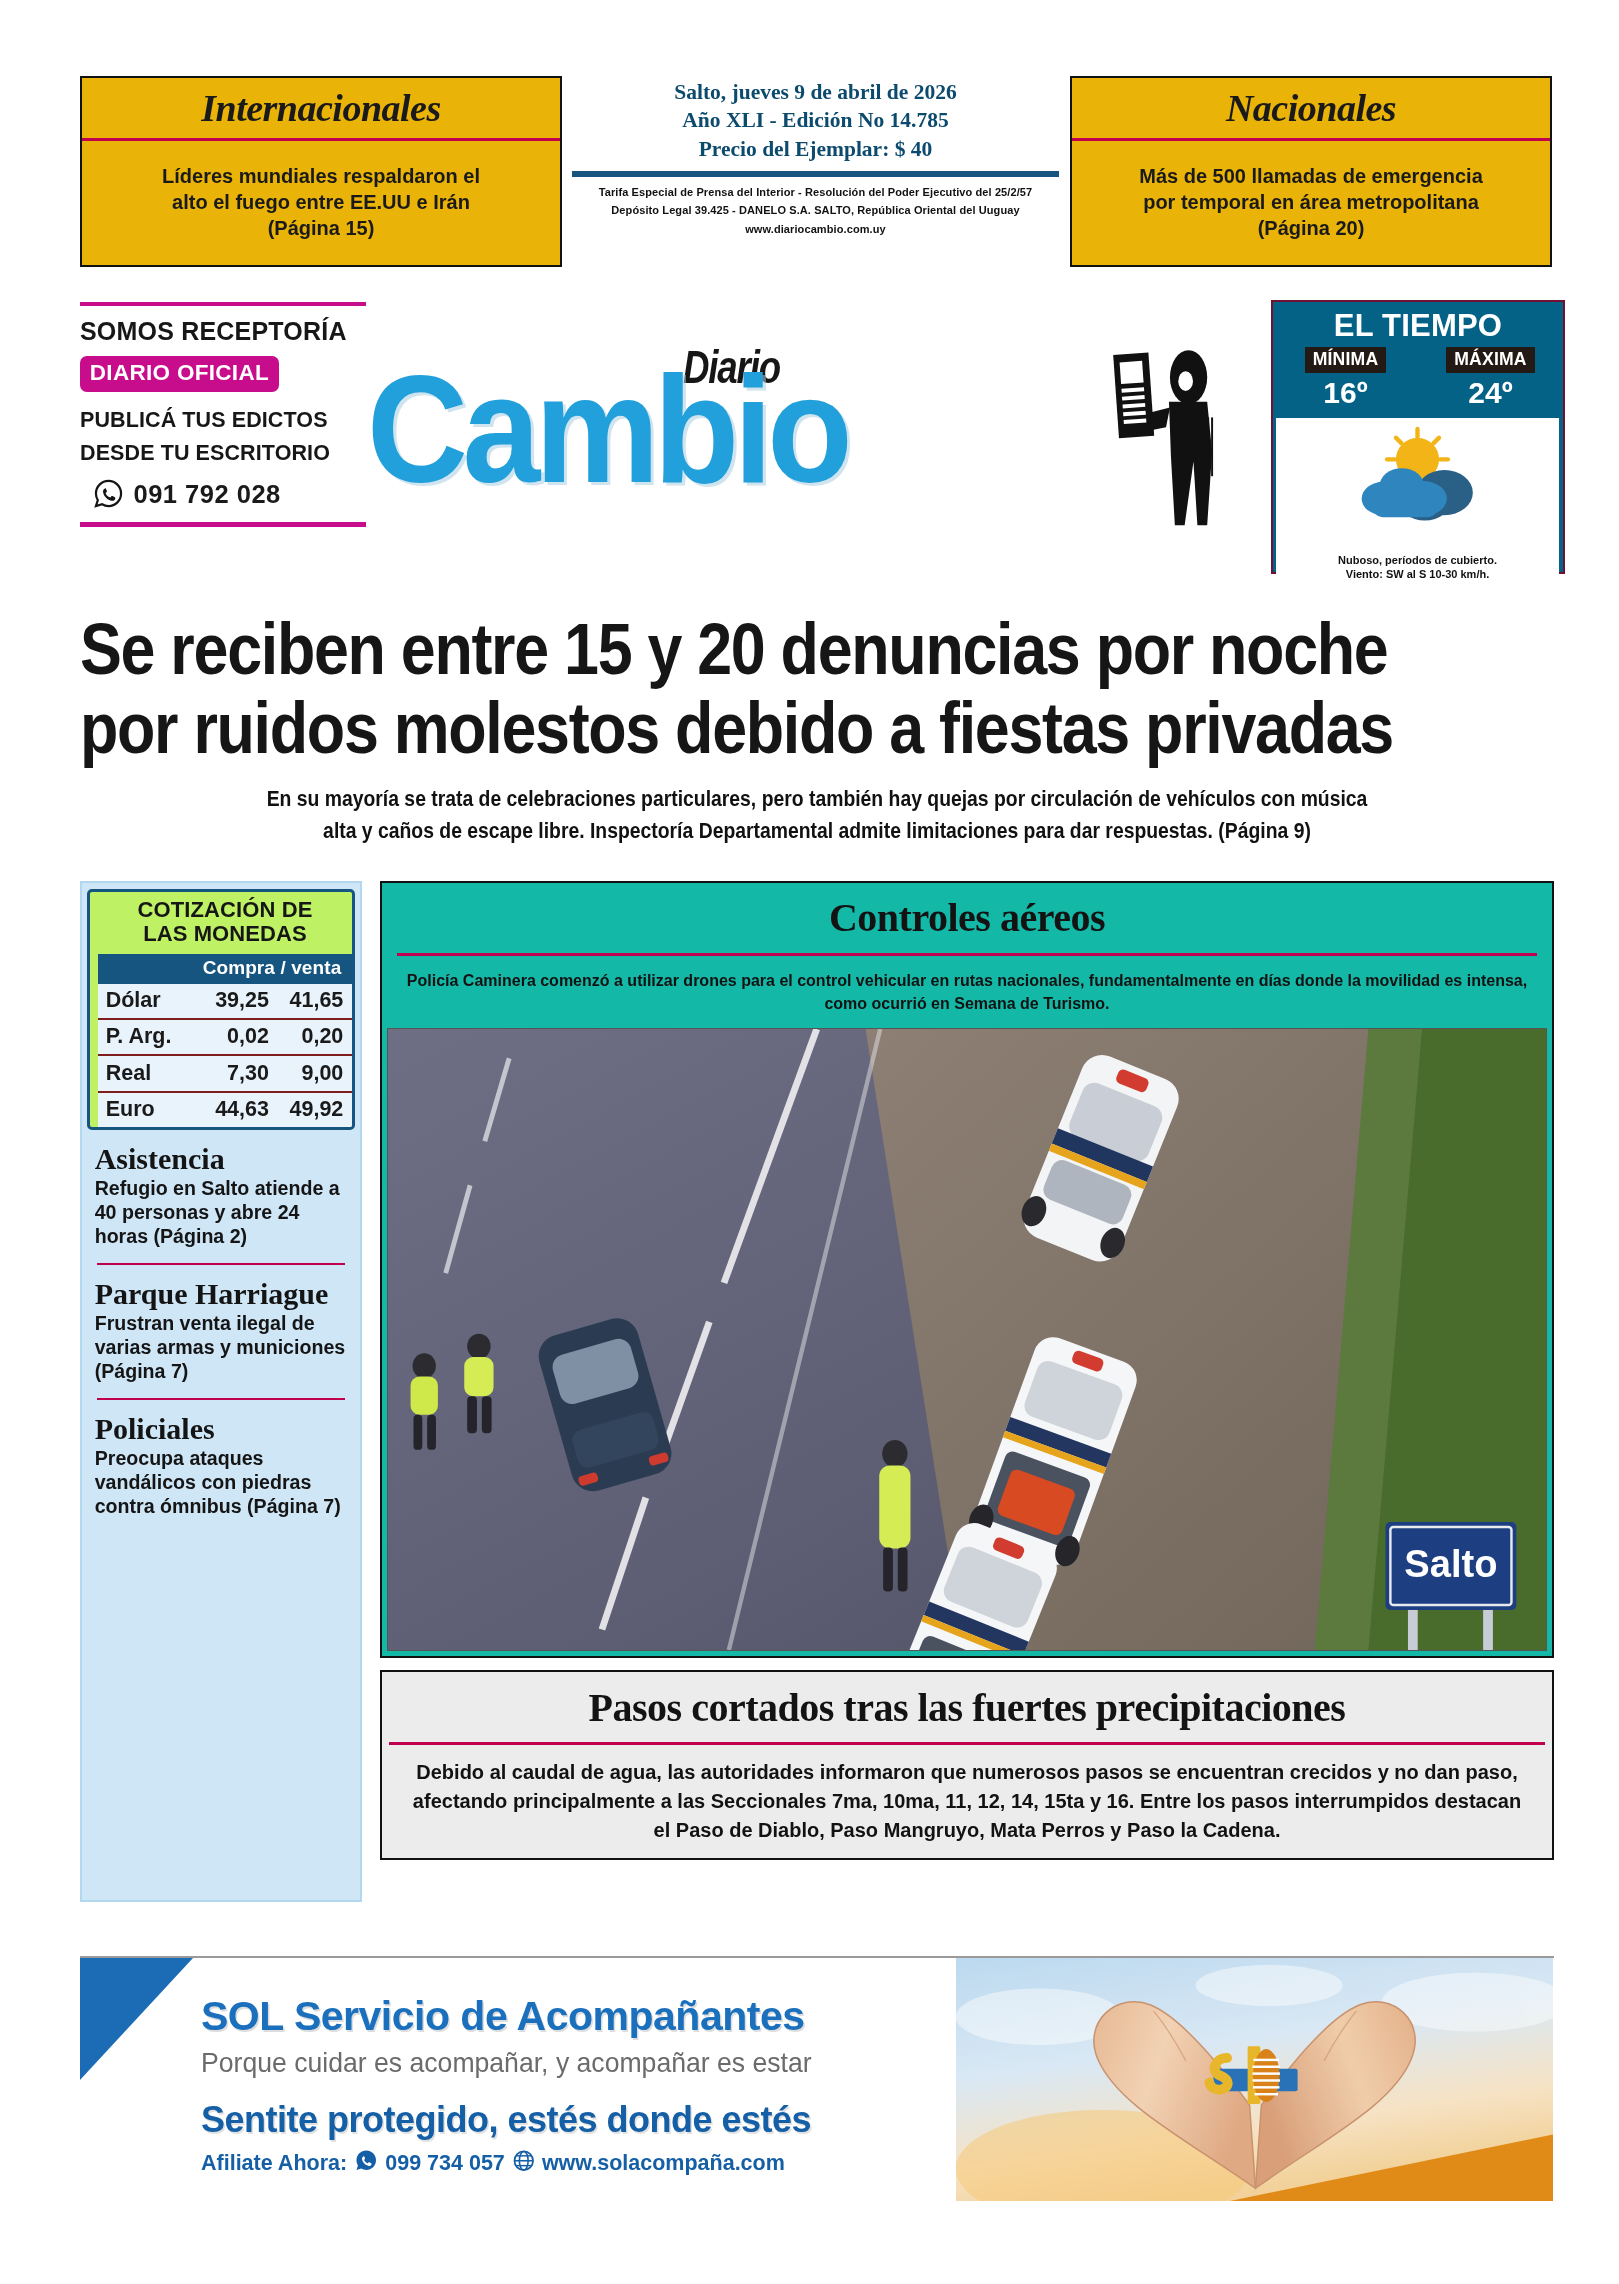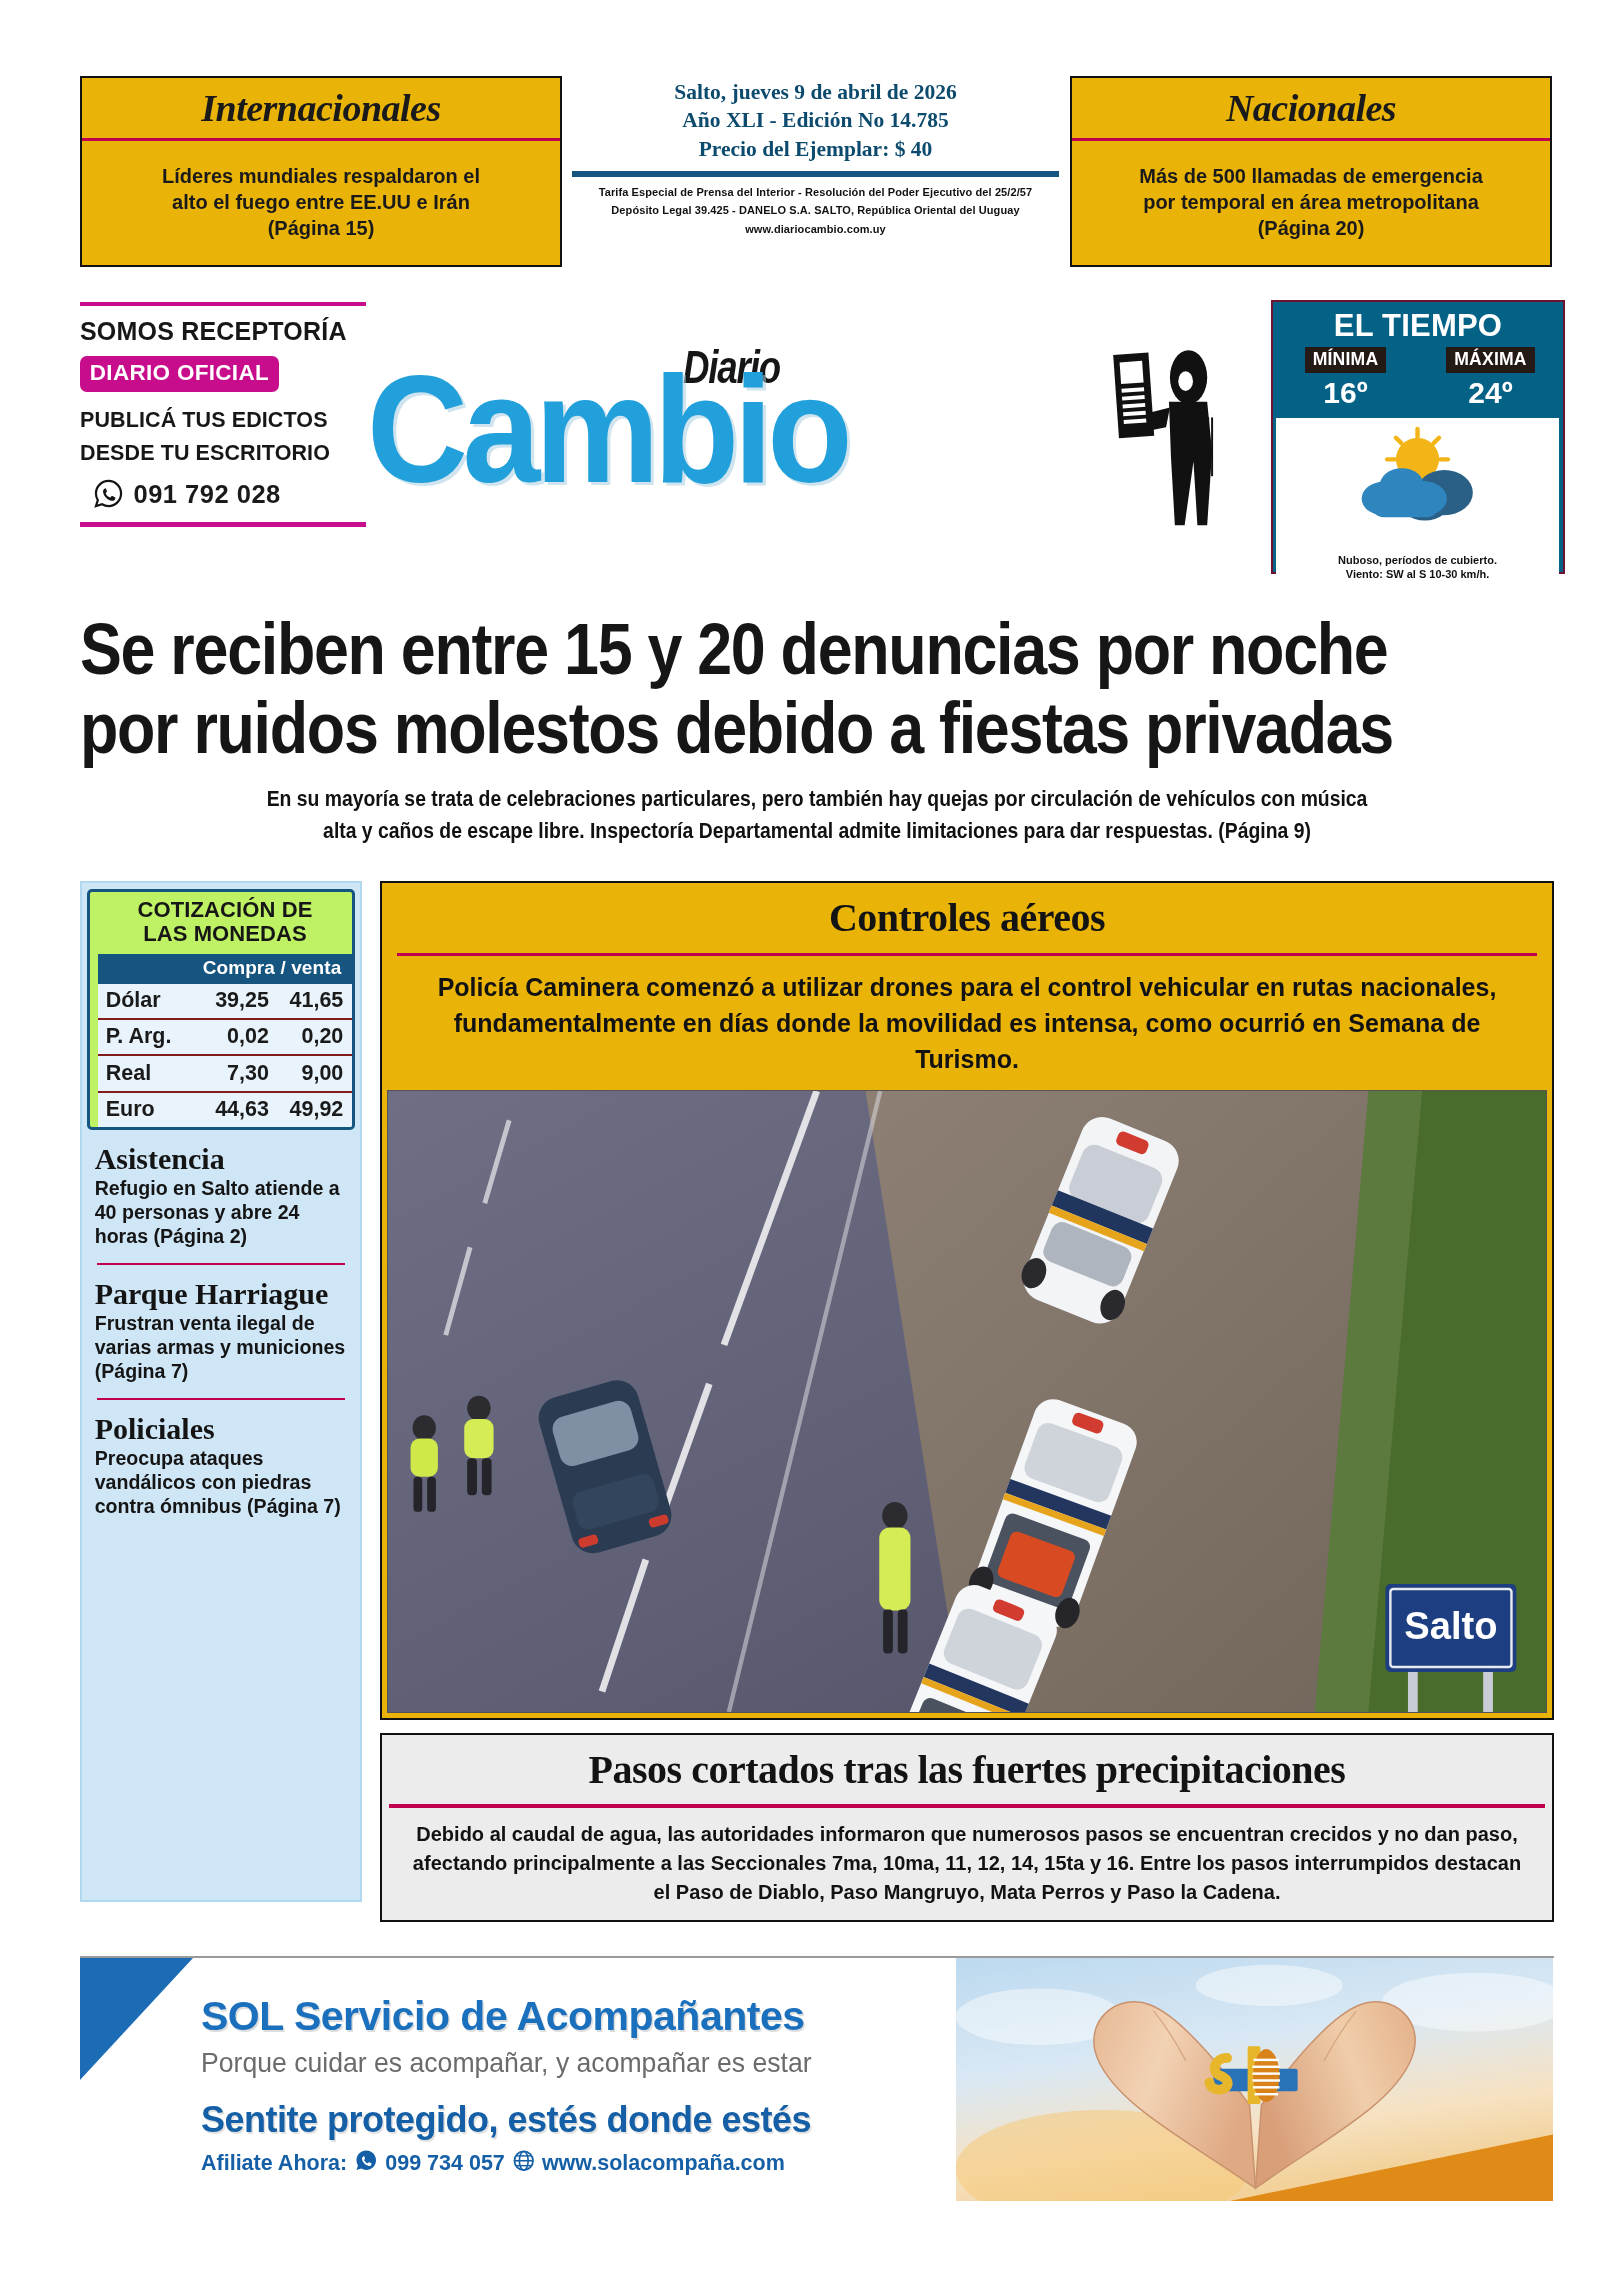--- a/index.html
+++ b/index.html
@@ -167,28 +167,28 @@
   .side .s-kicker {
     font-family:"Liberation Serif", serif; font-weight:bold;
     font-size:30px; line-height:1.06; color:#141414; margin-bottom:2.9px;
   }
   .side .s-text {
     font-weight:bold; font-size:19.6px; line-height:1.22; color:#151515;
   }
   .side .s-rule { height:2.4px; background:#c0004e; margin:13.7px 2px 0 2px; }
 
   
-  .feature { border:2.4px solid #111; background:#eab308; padding:0; }
+  .feature { border:2.4px solid #111; background:#14b8a6; padding:0; }
   .feature .f-title {
     text-align:center; font-family:"Liberation Serif", serif; font-weight:bold;
     font-size:40px; color:#131313; padding:10.8px 0 4.9px 0; letter-spacing:-0.5px;
   }
   .feature .f-rule { height:3.4px; background:#c0004e; margin:6.9px 14.7px 0 14.7px; }
   .feature .f-lead {
-    font-weight:bold; font-size:25px; line-height:1.45; text-align:center;
+    font-weight:bold; font-size:16px; line-height:1.45; text-align:center;
     padding:12.7px 22.5px 12.7px 22.5px; color:#121212;
   }
   .feature .f-photo {
     margin:0 4.9px 4.9px 4.9px; height:623px; position:relative; overflow:hidden;
     border:0.5px solid #555;
   }
 
   
   .story2 { margin-top:12.7px; border:2.4px solid #111; background:#ececec; padding:0 0 12.7px 0; }
   .story2 .s2-title {

